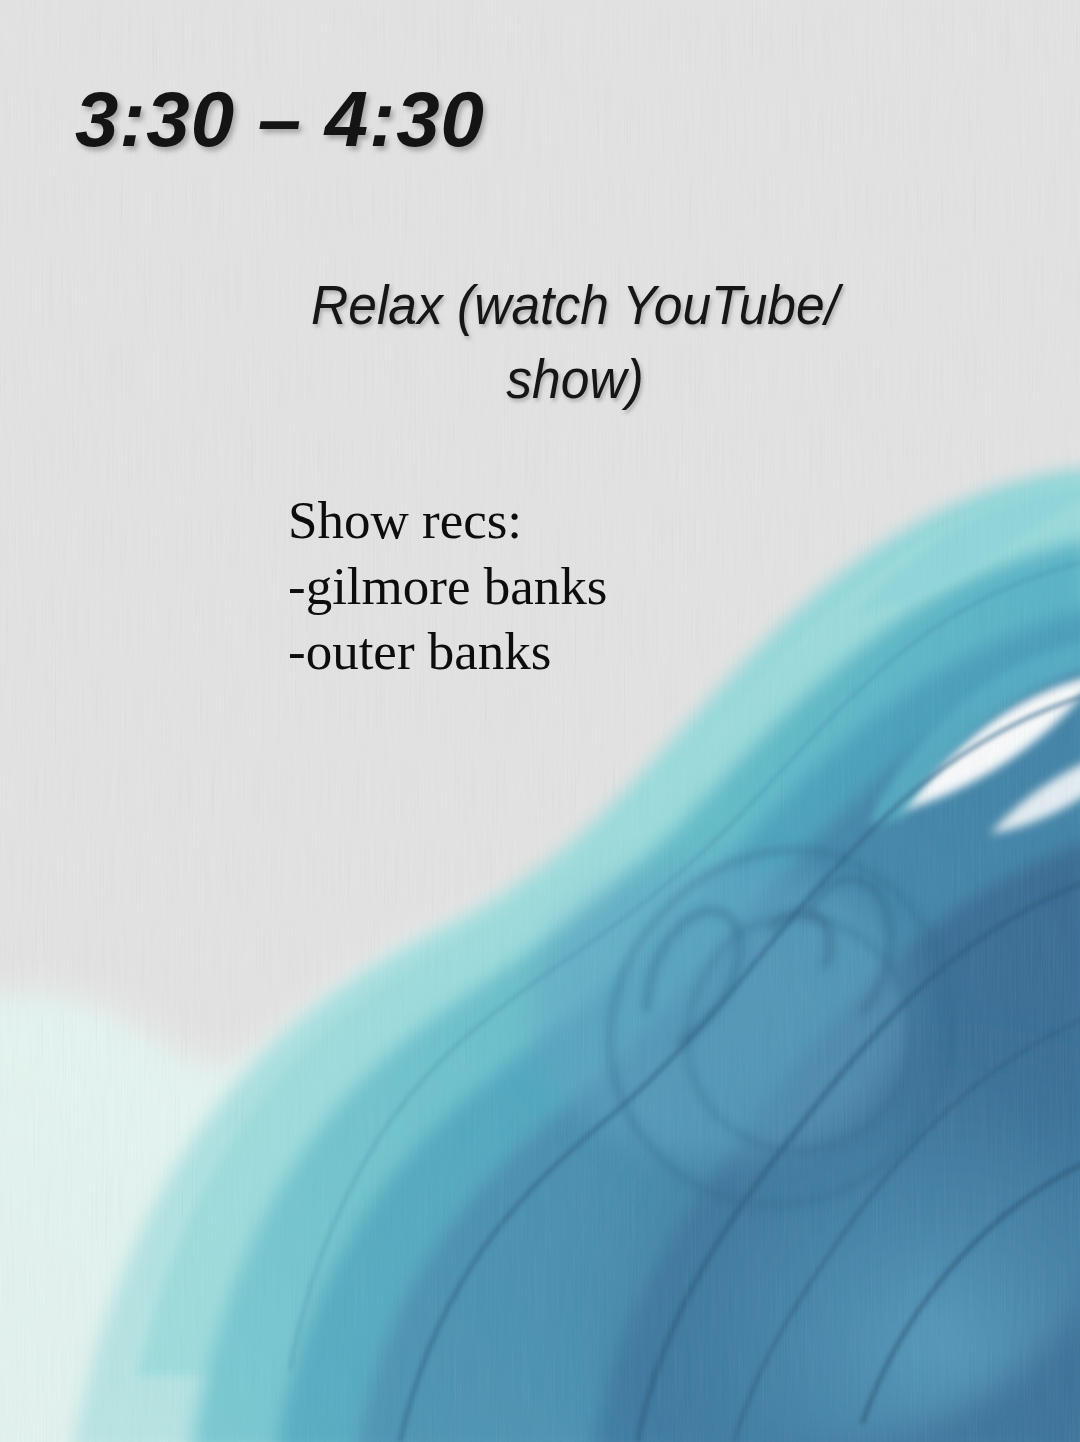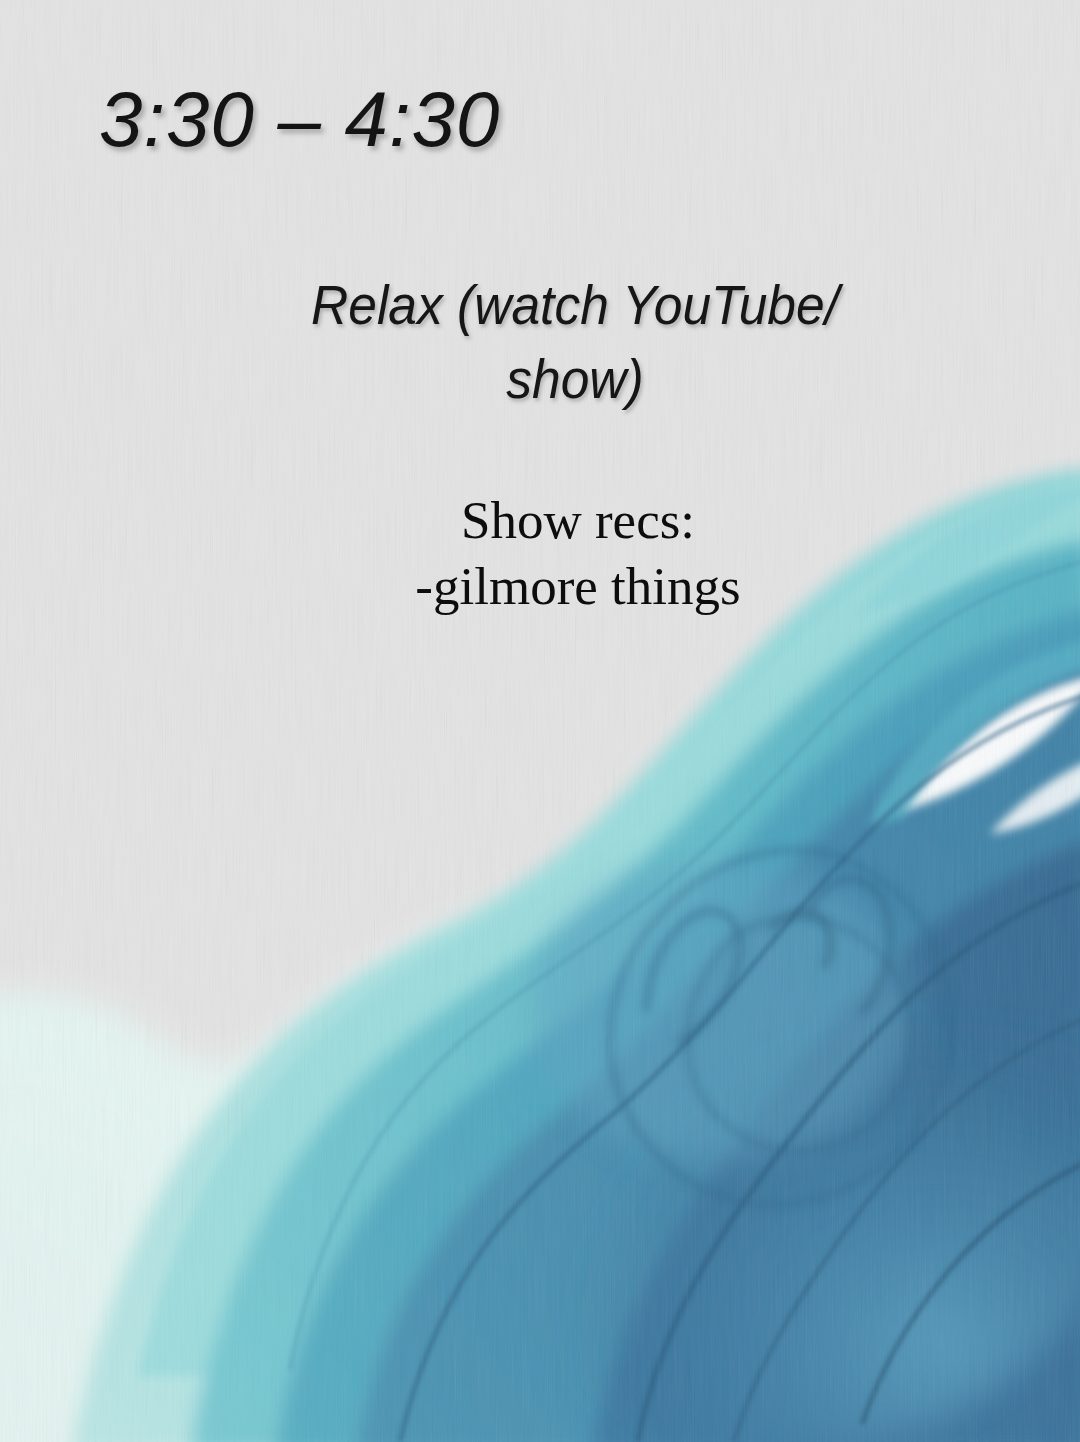--- a/index.html
+++ b/index.html
@@ -25,27 +25,26 @@
   #art svg{display:block;width:1080px;height:1442px;}
 
   
   .txt-layer{position:absolute;left:0;top:0;width:1080px;height:1442px;}
 
   #time-heading{
     position:absolute;
     left:75px; top:74px;
     font-family:"Liberation Sans", sans-serif;
     font-size:78px;
-    font-weight:400;
+    font-weight:700;
     font-style:italic;
     letter-spacing:1px;
     color:#141414;
     text-shadow:3px 4px 5px rgba(120,120,120,.55);
     white-space:nowrap;
-    margin-left:24px;
   }
 
   #activity-text{
     position:absolute;
     left:230px; top:268px;
     width:690px;
     text-align:center;
     font-family:"Liberation Sans Narrow","Liberation Sans", sans-serif;
     font-size:56px;
     font-weight:400;
@@ -54,21 +53,21 @@
     color:#161616;
     text-shadow:2px 3px 4px rgba(130,130,130,.5);
     transform:scaleX(.92);
     transform-origin:center top;
   }
 
   #recs-block{
     position:absolute;
     left:288px; top:488px;
     width:580px;
-    text-align:center;
+    text-align:left;
     font-family:"Liberation Serif", serif;
     font-size:53px;
     line-height:1.24;
     color:#0d0d0d;
   }
   #recs-block .rec-line{display:block;}
   #recs-heading{display:block;}
 </style>
 </head>
 <body>
@@ -274,17 +273,18 @@
   </div>
 
   <div class="txt-layer">
 
     <div id="time-heading">3:30 – 4:30</div>
 
     <div id="activity-text">Relax (watch YouTube/ show)</div>
 
     <div id="recs-block">
       <span id="recs-heading">Show recs:</span>
-      <span class="rec-line">-gilmore things</span>
+      <span class="rec-line">-gilmore banks</span>
+      <span class="rec-line">-outer banks</span>
     </div>
 
   </div>
 </div>
 
 </body></html>

